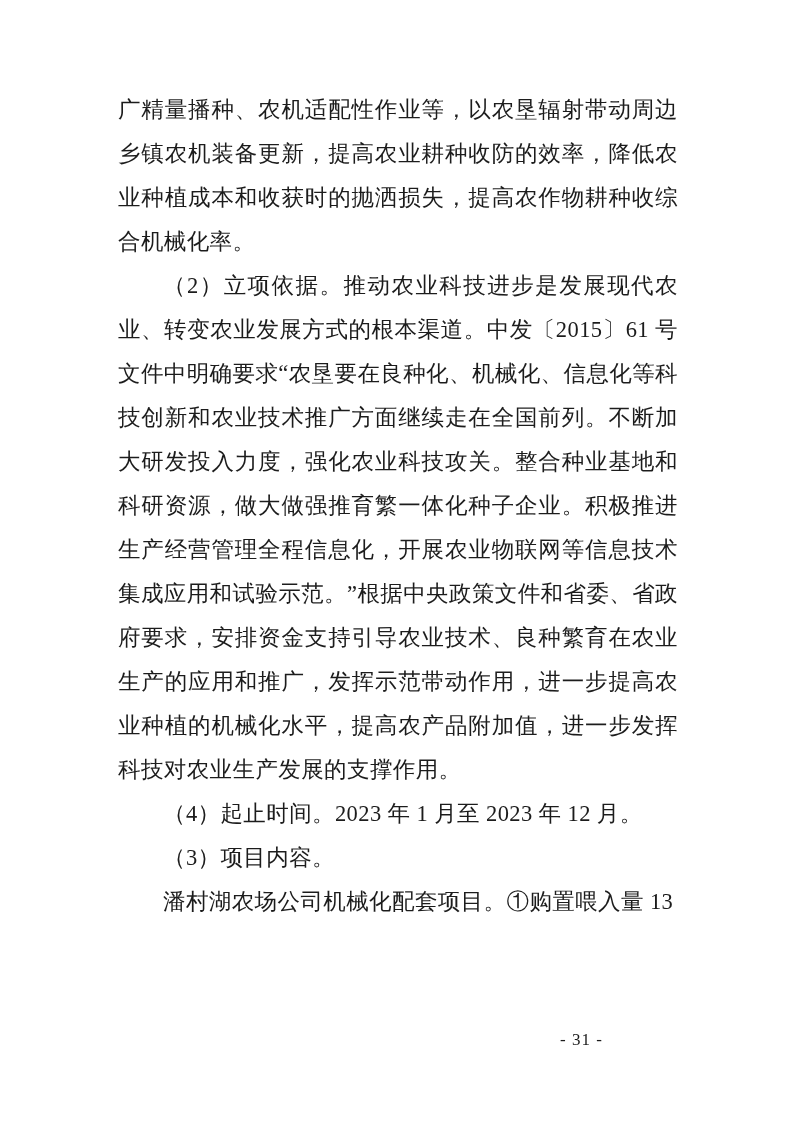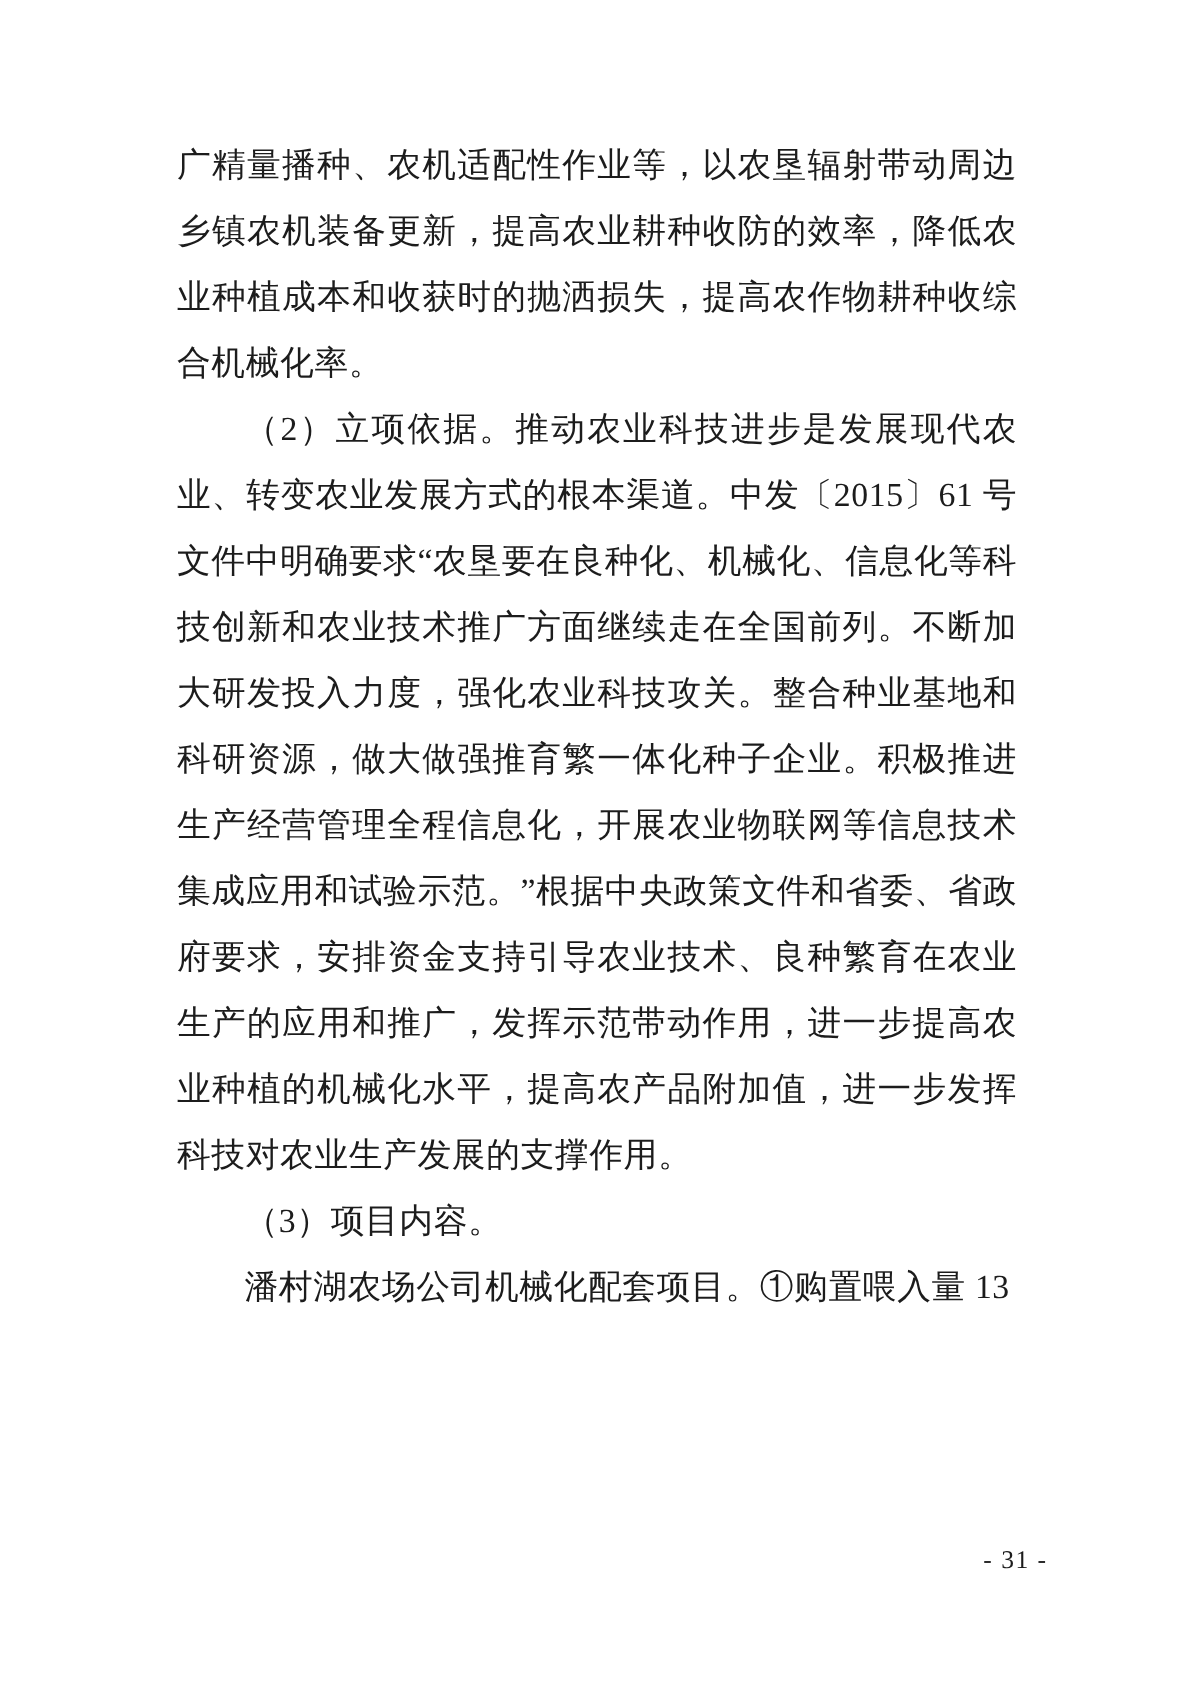--- a/index.html
+++ b/index.html
@@ -40,36 +40,37 @@
     font-family: "Liberation Serif", "DejaVu Serif", serif;
   }
   p.indent {
     text-indent: 45px;
   }
   .pagenum {
     position: absolute;
     left: 0;
     top: 1030px;
     width: 794px;
-    text-align: center;
+    text-align: left;
     font-size: 17px;
     color: #1c1c1c;
     font-family: "Liberation Serif", "DejaVu Serif", serif;
     letter-spacing: 1px;
   }
   .pagenum span {
     padding-left: 560px;
   }
 </style>
 </head>
 <body>
 
 <div class="page">
   <div class="content">
     <p class="para">广精量播种、农机适配性作业等，以农垦辐射带动周边乡镇农机装备更新，提高农业耕种收防的效率，降低农业种植成本和收获时的抛洒损失，提高农作物耕种收综合机械化率。</p>
     <p class="para indent">（2）立项依据。推动农业科技进步是发展现代农业、转变农业发展方式的根本渠道。中发〔2015〕61 号文件中明确要求“农垦要在良种化、机械化、信息化等科技创新和农业技术推广方面继续走在全国前列。不断加大研发投入力度，强化农业科技攻关。整合种业基地和科研资源，做大做强推育繁一体化种子企业。积极推进生产经营管理全程信息化，开展农业物联网等信息技术集成应用和试验示范。”根据中央政策文件和省委、省政府要求，安排资金支持引导农业技术、良种繁育在农业生产的应用和推广，发挥示范带动作用，进一步提高农业种植的机械化水平，提高农产品附加值，进一步发挥科技对农业生产发展的支撑作用。</p>
+    <p class="para indent">（4）起止时间。2023 年 1 月至 2023 年 12 月。</p>
     <p class="para indent">（3）项目内容。</p>
     <p class="para indent">潘村湖农场公司机械化配套项目。①购置喂入量 13</p>
   </div>
   <div class="pagenum">
     <span>- 31 -</span>
   </div>
 </div>
 
 </body></html>

